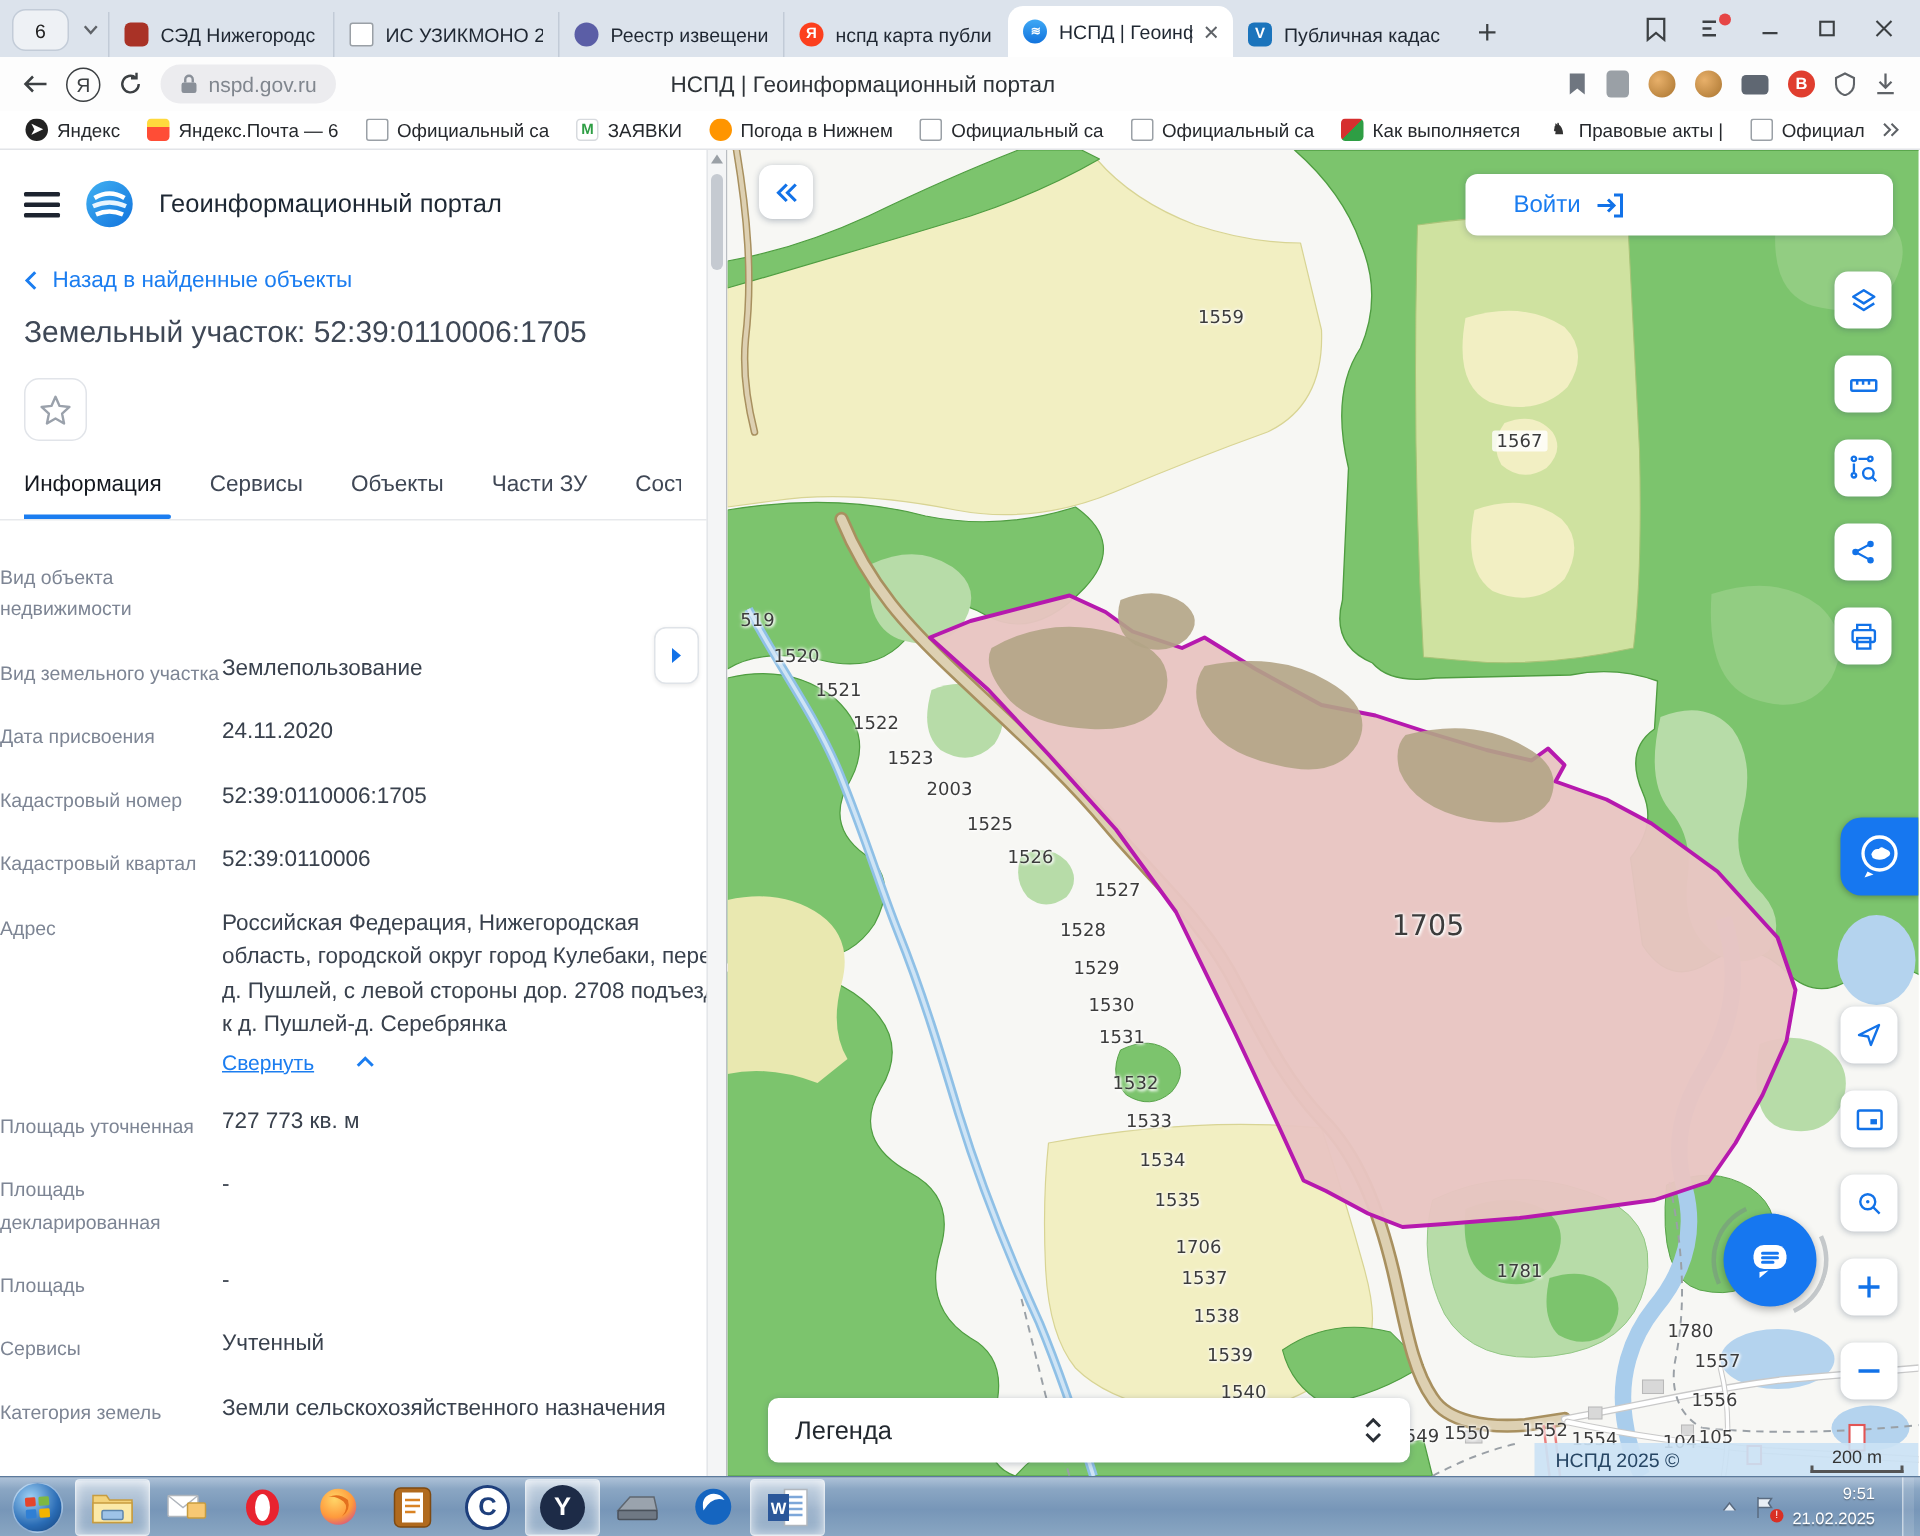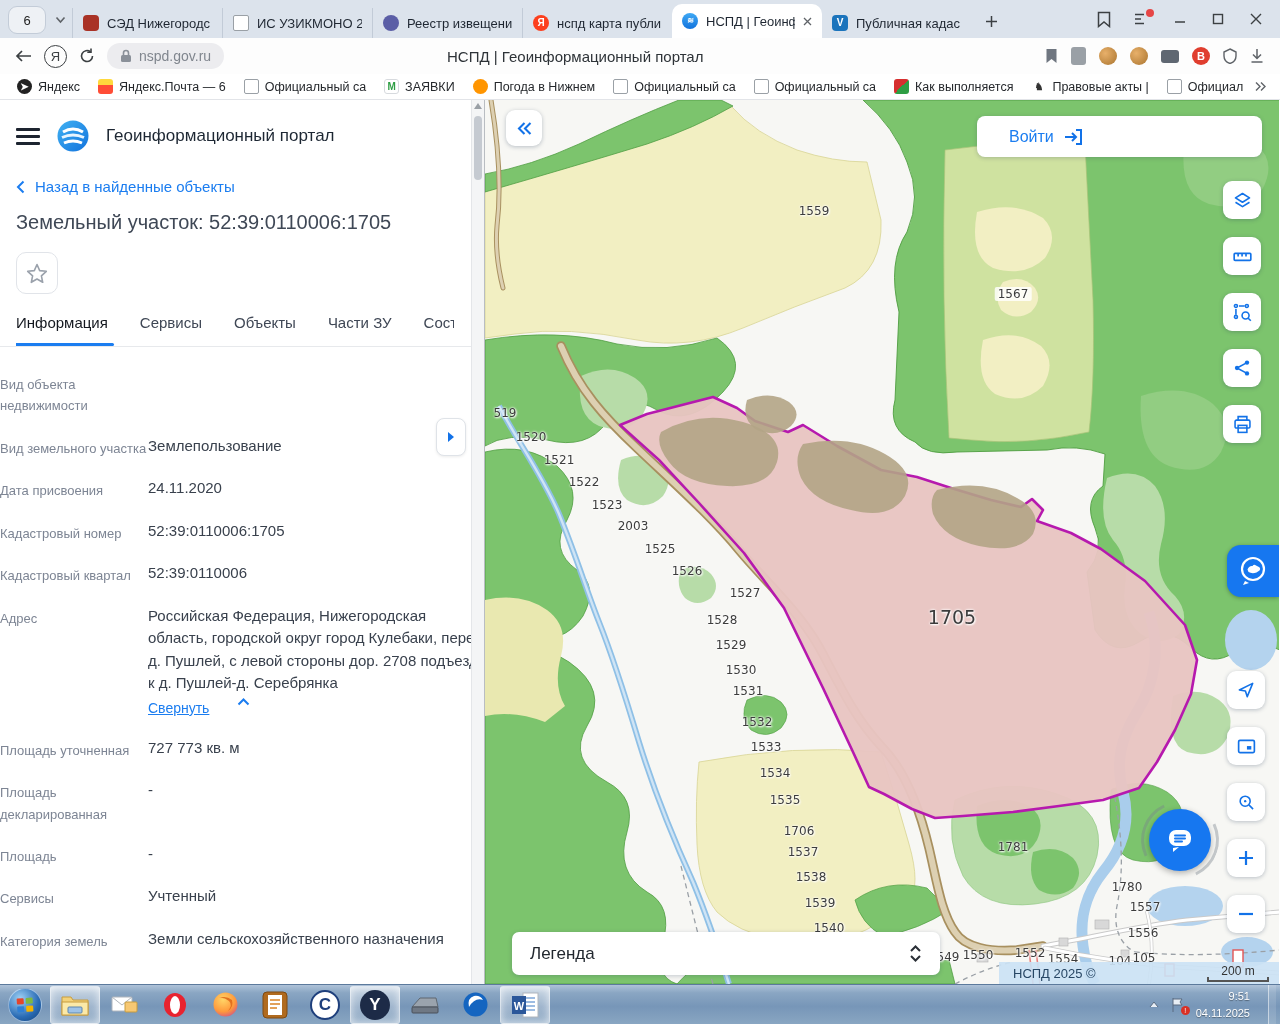--- a/index.html
+++ b/index.html
@@ -81,21 +81,21 @@
   .p-tab{font-size:15px;color:#3f4755;padding-bottom:4px;position:relative;cursor:pointer;flex:none;}
   .p-tab.active{color:#14181f;}
   .p-tab.active::after{content:"";position:absolute;left:-2px;right:-6px;bottom:0;height:3px;background:#1b7df0;border-radius:2px;}
   .tabs-next{position:absolute;right:18px;top:318px;width:30px;height:38px;background:#fff;border:1px solid #dfe3e8;
              border-radius:8px;display:flex;align-items:center;justify-content:center;cursor:pointer;box-shadow:0 1px 3px rgba(0,0,0,.08);}
   .p-divider{height:1px;background:#e7e9ec;margin:0 -30px 0 -16px;}
   .fields{padding:24px 0 0;}
   .frow{display:flex;margin-bottom:18px;}
   .flabel{width:148px;flex:none;font-size:13px;color:#7d8594;line-height:1.65;padding-top:3px;}
   .fvalue{flex:1;font-size:15px;color:#39414d;line-height:1.5;}
-  .collapse-line{display:flex;gap:28px;margin-top:3px;}
+  .collapse-line{display:flex;align-items:center;gap:28px;margin-top:3px;}
   .clink{color:#1b7df0;font-size:14px;text-decoration:underline;cursor:pointer;}
 
   
   .map{position:relative;width:794px;height:884px;flex:none;overflow:hidden;background:#f7f7f4;}
   .map-svg{position:absolute;left:0;top:0;width:795px;height:884px;}
   .labels-layer{position:absolute;left:0;top:0;width:795px;height:884px;pointer-events:none;}
   .plabel{position:absolute;transform:translate(-50%,-50%);font-family:"DejaVu Sans",sans-serif;font-size:12px;color:#3c3c3c;
           text-shadow:0 0 2px #fff,0 0 3px #fff,1px 1px 2px #fff;white-space:nowrap;}
   .plabel.big{font-size:19px;}
   .plabel.chip{background:rgba(255,255,255,.8);padding:0 3px;border-radius:2px;}
@@ -112,21 +112,21 @@
                  border-radius:14px 0 0 14px;display:flex;align-items:center;justify-content:center;cursor:pointer;
                  box-shadow:0 1px 4px rgba(0,0,0,.3);}
   .chat-btn{position:absolute;left:664px;top:709px;width:62px;height:62px;border-radius:50%;background:#1677f0;border:none;
             box-shadow:0 2px 6px rgba(0,0,0,.3);display:flex;align-items:center;justify-content:center;cursor:pointer;}
   .chat-btn::before{content:"";position:absolute;inset:-8px;border-radius:50%;border:3px solid rgba(120,130,140,.4);
                     border-top-color:transparent;border-bottom-color:transparent;transform:rotate(20deg);}
   .legend-bar{position:absolute;left:27px;top:832px;width:428px;height:43px;background:#fff;border-radius:7px;
               box-shadow:0 1px 4px rgba(40,60,90,.25);display:flex;align-items:center;padding:0 18px;font-size:17px;
               color:#22282f;cursor:pointer;}
   .legend-chevrons{margin-left:auto;display:flex;flex-direction:column;gap:1px;}
-  .attribution{position:absolute;right:0;bottom:0;height:22px;width:280px;background:rgba(203,226,244,.92);display:flex;
+  .attribution{position:absolute;right:0;bottom:0;height:22px;width:256px;background:rgba(203,226,244,.92);display:flex;
                align-items:center;font-size:13px;color:#274664;padding:0 10px 0 14px;}
   .scale{margin-left:auto;display:flex;flex-direction:column;align-items:center;font-size:12px;color:#333;line-height:1;}
   .scale-bar{width:62px;height:5px;border:2px solid #555;border-top:none;margin-top:0;}
 
   
   .taskbar{position:absolute;bottom:0;left:0;right:0;height:40px;border-top:1px solid #5c7a9c;
            background:linear-gradient(#aec2d8 0%,#8aa6c3 20%,#7796b8 55%,#89a6c2 100%);display:flex;align-items:center;}
   .tb-cell{width:50px;height:38px;display:flex;align-items:center;justify-content:center;flex:none;}
   .tb-cell.active{background:linear-gradient(rgba(255,255,255,.5),rgba(255,255,255,.12));
                   border:1px solid rgba(255,255,255,.6);border-radius:3px;box-shadow:inset 0 0 8px rgba(255,255,255,.7);}
@@ -737,19 +737,19 @@
           <path d="M2 7 L6 2 L10 7" fill="#e8eef5" stroke="#5a6b80" stroke-width="1"></path>
         </svg>
       <span style="position:relative;display:flex;">
         <svg width="16" height="16" viewBox="0 0 16 16">
             <path d="M3 1 V15 M3 2 h9 l-2 3 2 3 h-9" fill="#e8eef5" stroke="#5a6b80"></path>
           </svg>
         <span style="position:absolute;right:-4px;bottom:-2px;width:9px;height:9px;border-radius:50%;background:#d93025;color:#fff;font-size:7px;line-height:9px;text-align:center;">!</span>
       </span>
       <div class="clock">
         <div>9:51</div>
-        <div>04.11.2025</div>
+        <div>21.02.2025</div>
       </div>
       <div class="show-desktop"></div>
     </div>
   </div>
 
 </div>
 
 </body></html>

